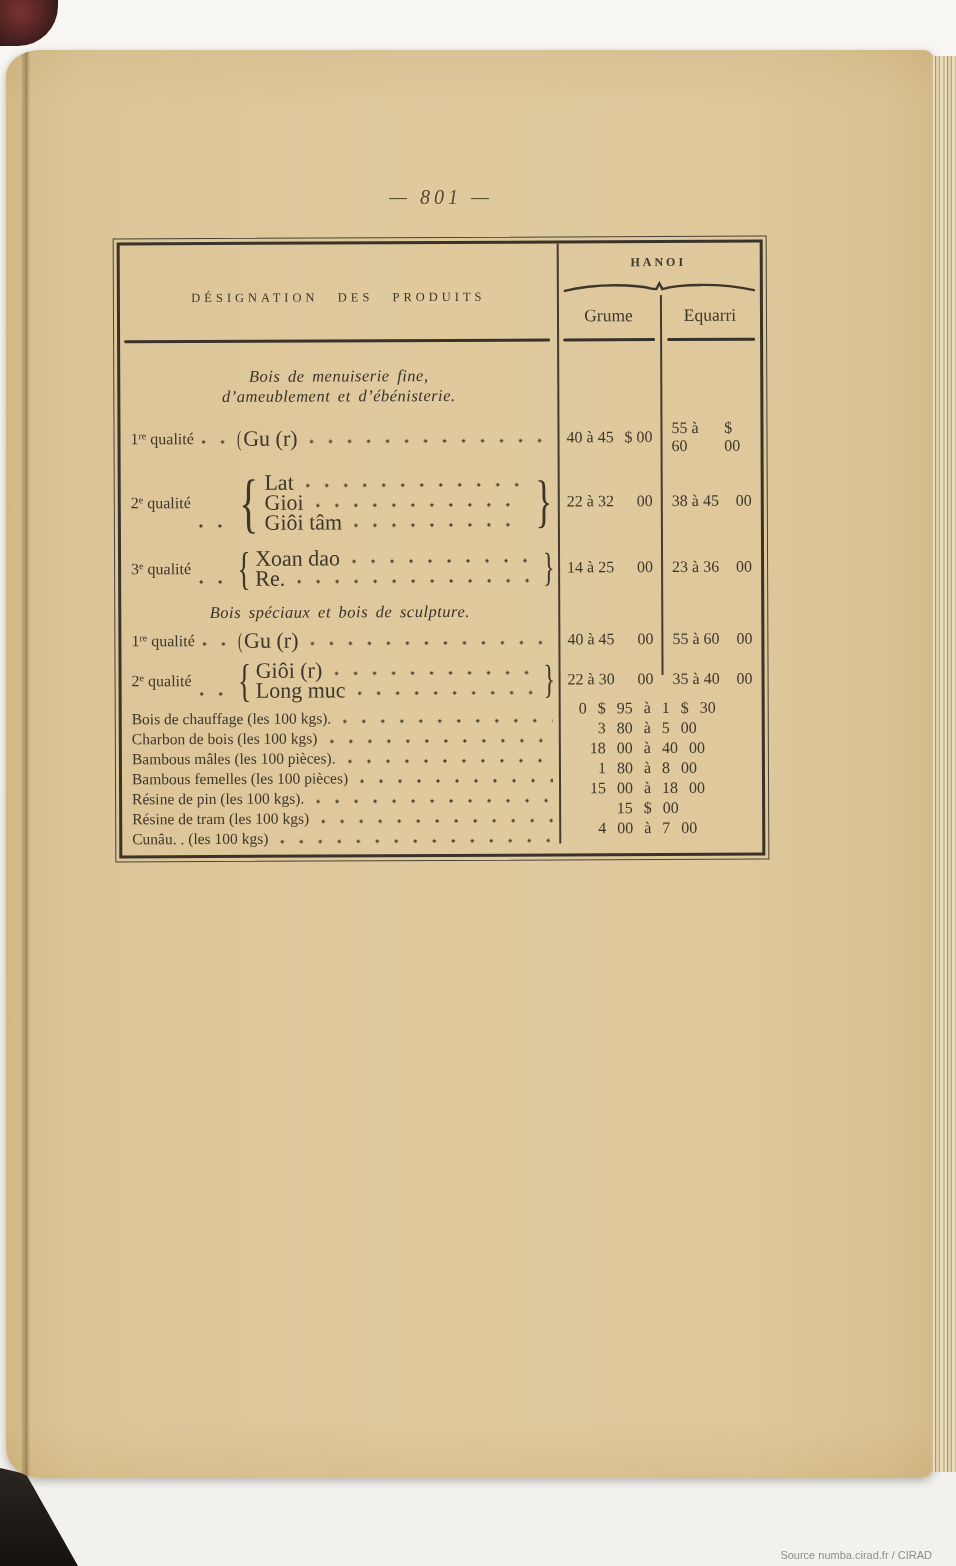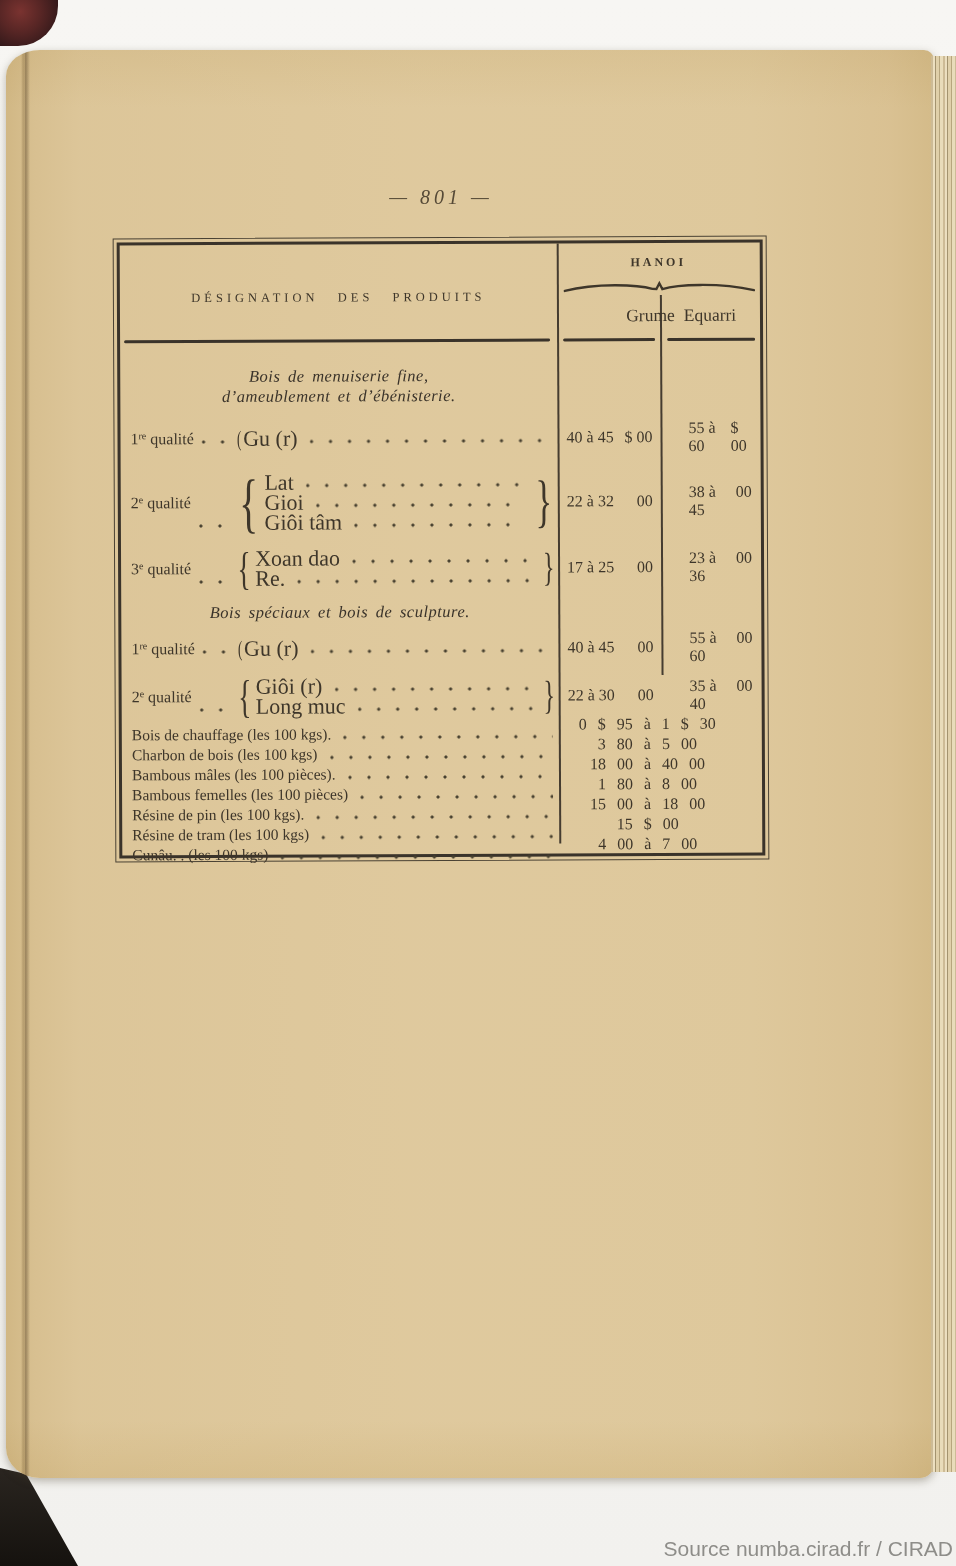--- a/index.html
+++ b/index.html
@@ -51,21 +51,21 @@
   .hdr-designation{
     position:absolute;left:0;top:46px;width:437px;text-align:center;
     font-size:12.5px;letter-spacing:4px;word-spacing:12px;color:#3e362a;
   }
   .hdr-city{
     position:absolute;left:437px;top:12px;width:203px;text-align:center;
     font-size:12px;font-weight:bold;letter-spacing:3px;color:#3e362a;
   }
   .hdr-brace{position:absolute;left:441px;top:36px;width:197px;height:15px;}
   .hdr-col{position:absolute;top:62px;font-size:17.5px;text-align:center;color:#3e362a;}
-  .hdr-col.g{left:437px;width:103px;padding-left:42px;}
+  .hdr-col.g{left:437px;width:103px;}
   .hdr-col.e{left:540px;width:100px;}
   .hdr-rule{position:absolute;top:95px;height:3.2px;background:#3a332a;border-radius:2px;}
   .hdr-rule.r1{left:4px;width:426px;}
   .hdr-rule.r2{left:443px;width:92px;}
   .hdr-rule.r3{left:547px;width:88px;}
   
   .tbody{position:absolute;left:0;top:100px;width:640px;}
   .sec-title{
     width:437px;text-align:center;font-style:italic;font-size:16.5px;line-height:20px;
     letter-spacing:.5px;word-spacing:3px;color:#3a332a;
@@ -79,29 +79,29 @@
     background-image:radial-gradient(circle at 2px 2px,#47402f 1.35px,rgba(0,0,0,0) 1.8px);
     background-size:19px 4px;background-repeat:repeat-x;
   }
   .leader.short{flex:0 0 30px;margin:0 4px 5px 8px;}
   .brace-l,.brace-r{line-height:0;font-weight:400;color:#3e362a;}
   .items{flex:1 1 auto;display:flex;flex-direction:column;min-width:0;}
   .item{display:flex;height:20px;align-items:baseline;}
   .item .name{font-size:22px;white-space:nowrap;line-height:20px;}
   .pcell{box-sizing:border-box;display:flex;justify-content:space-between;font-size:16px;gap:7px;}
   .pcell.g{width:103px;padding:0 8px 0 9px;}
-  .pcell.e{width:100px;padding:0 9px 0 28px;}
+  .pcell.e{width:100px;padding:0 9px 0 11px;}
   .srow{display:flex;width:640px;height:20px;align-items:center;}
   .srow .slbl{width:437px;box-sizing:border-box;display:flex;align-items:baseline;padding-left:10px;}
   .srow .slbl .name{font-size:15.5px;white-space:nowrap;line-height:20px;}
   .sprice{width:177px;text-align:center;font-size:16px;word-spacing:7px;transform:translateY(-9px);white-space:nowrap;}
   
   .credit{
-    position:absolute;right:3px;bottom:5px;z-index:4;
-    font-family:"Liberation Sans","DejaVu Sans",sans-serif;font-size:21px;color:#8e8d89;
+    position:absolute;right:24px;bottom:5px;z-index:4;
+    font-family:"Liberation Sans","DejaVu Sans",sans-serif;font-size:11px;color:#8e8d89;
   }
 </style>
 </head>
 <body>
 
 <div class="binding-top"></div>
 <div class="binding-bottom"></div>
 <div class="page"></div>
 <div class="page-edges"></div>
 
@@ -189,21 +189,21 @@
               <div class="leader"></div>
             </div>
             <div class="item">
               <span class="name">Re.</span>
               <div class="leader"></div>
             </div>
           </div>
           <span class="brace-r" style="font-size: 40px; transform: scaleX(0.6);">}</span>
         </div>
         <div class="pcell g">
-          <span>17 à 25</span>
+          <span>14 à 25</span>
           <span>00</span>
         </div>
         <div class="pcell e">
           <span>23 à 36</span>
           <span>00</span>
         </div>
       </div>
       <div class="sec-title" style="margin-top: 14px;">
         <div>Bois spéciaux et bois de sculpture.</div>
       </div>

